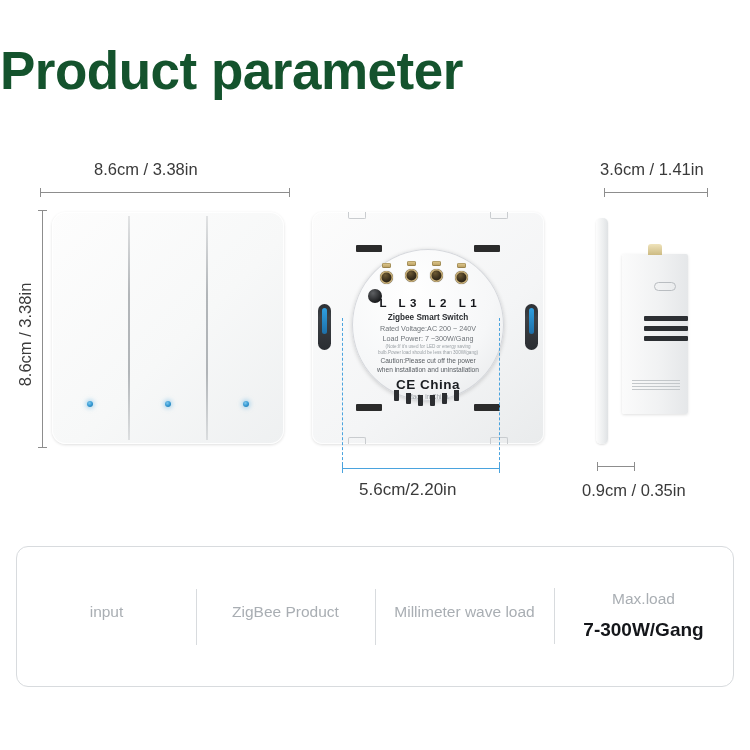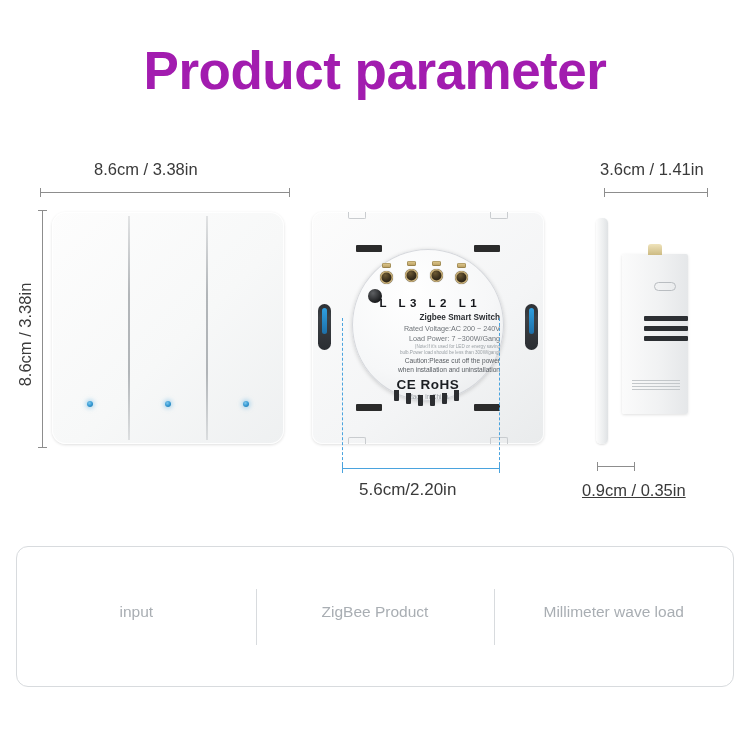--- a/index.html
+++ b/index.html
@@ -8,22 +8,21 @@
     background: #ffffff;
     font-family: "Liberation Sans", sans-serif;
     position: relative;
     overflow: hidden;
   }
 
   
   .title {
     position: absolute;
     top: 40px; left: 0; width: 100%;
-    text-align: center;
-    color: #a21caf;
+    color: #14532d;
     font-size: 53px;
     font-weight: bold;
     letter-spacing: -0.5px;
   }
 
   
   .dim-text {
     position: absolute;
     font-size: 16.5px;
     color: #3a3a3a;
@@ -133,21 +132,21 @@
     text-align: center;
     font-size: 11.5px;
     font-weight: bold;
     color: #14161a;
     letter-spacing: 4.5px;
     text-indent: 4.5px;
   }
   .pcb-line {
     position: absolute;
     left: 4px; right: 4px;
-    text-align: right;
+    text-align: center;
     color: #2a2d31;
     white-space: nowrap;
   }
   .pcb-brand { top: 64px; font-size: 8.2px; font-weight: bold; }
   .pcb-spec1 { top: 75px; font-size: 7.2px; color: #6f7479; }
   .pcb-spec2 { top: 85px; font-size: 7.2px; color: #6f7479; }
   .pcb-tiny1 { top: 95px; font-size: 4.6px; color: #9aa0a5; }
   .pcb-tiny2 { top: 101px; font-size: 4.6px; color: #9aa0a5; }
   .pcb-caution1 { top: 108px; font-size: 6.6px; color: #585d62; }
   .pcb-caution2 { top: 117px; font-size: 6.6px; color: #585d62; }
@@ -322,21 +321,21 @@
     <div class="black-button" style="left:16px; top:40px;"></div>
 
     <div class="terminal-labels">L  L3  L2  L1</div>
     <div class="pcb-line pcb-brand">Zigbee Smart Switch</div>
     <div class="pcb-line pcb-spec1">Rated Voltage:AC 200 ~ 240V</div>
     <div class="pcb-line pcb-spec2">Load Power: 7 ~300W/Gang</div>
     <div class="pcb-line pcb-tiny1">(Note:If it's used for LED or energy saving</div>
     <div class="pcb-line pcb-tiny2">bulb.Power load should be less than 300W/gang)</div>
     <div class="pcb-line pcb-caution1">Caution:Please cut off the power</div>
     <div class="pcb-line pcb-caution2">when installation and uninstallation</div>
-    <div class="pcb-certs">CE RoHS</div>
+    <div class="pcb-certs">CE China</div>
     <div class="pcb-origin">Made in China</div>
 
     <div class="pin" style="left:42px; top:141px;"></div>
     <div class="pin" style="left:54px; top:144px;"></div>
     <div class="pin" style="left:66px; top:146px;"></div>
     <div class="pin" style="left:78px; top:146px;"></div>
     <div class="pin" style="left:90px; top:144px;"></div>
     <div class="pin" style="left:102px; top:141px;"></div>
   </div>
 </div>
@@ -369,27 +368,33 @@
       <div></div>
       <div></div>
       <div></div>
   </div>
 </div>
 
 <div class="dim-line-h" style="left:597px; top:466px; width:38px;">
   <span class="cap-v" style="left:0;"></span>
   <span class="cap-v" style="right:0;"></span>
 </div>
-<div class="dim-text" style="left:582px; top:481px;text-decoration:underline;">0.9cm / 0.35in</div>
+<div class="dim-text" style="left:582px; top:481px;">0.9cm / 0.35in</div>
 
 <div id="spec-table">
   <div class="spec-col">
     <div class="spec-label">input</div>
   </div>
   <div class="spec-col">
     <div class="spec-label">ZigBee Product</div>
   </div>
   <div class="spec-col">
     <div class="spec-label">Millimeter wave load</div>
     <div class="spec-value">
     </div>
   </div>
+  <div class="spec-col">
+    <div class="spec-label">Max.load</div>
+    <div class="spec-value">
+      <div class="big">7-300W/Gang</div>
+    </div>
+  </div>
 </div>
 
 </body></html>

